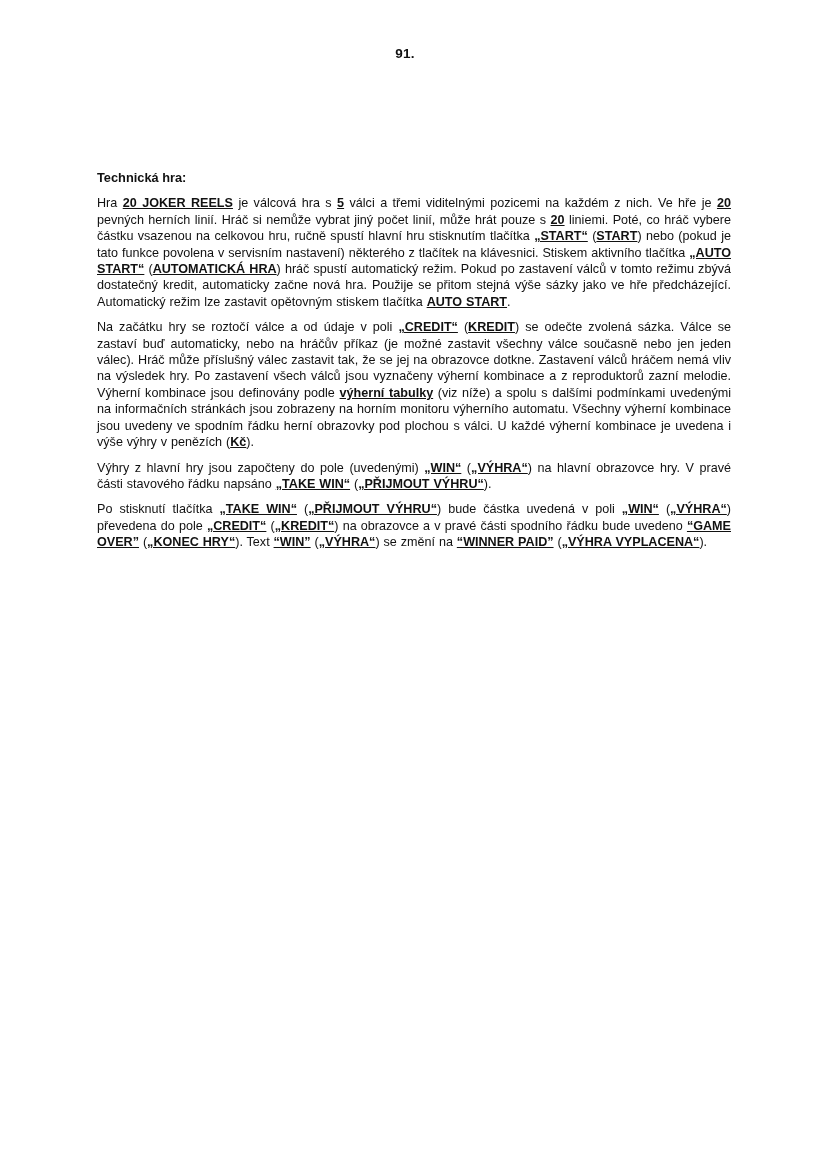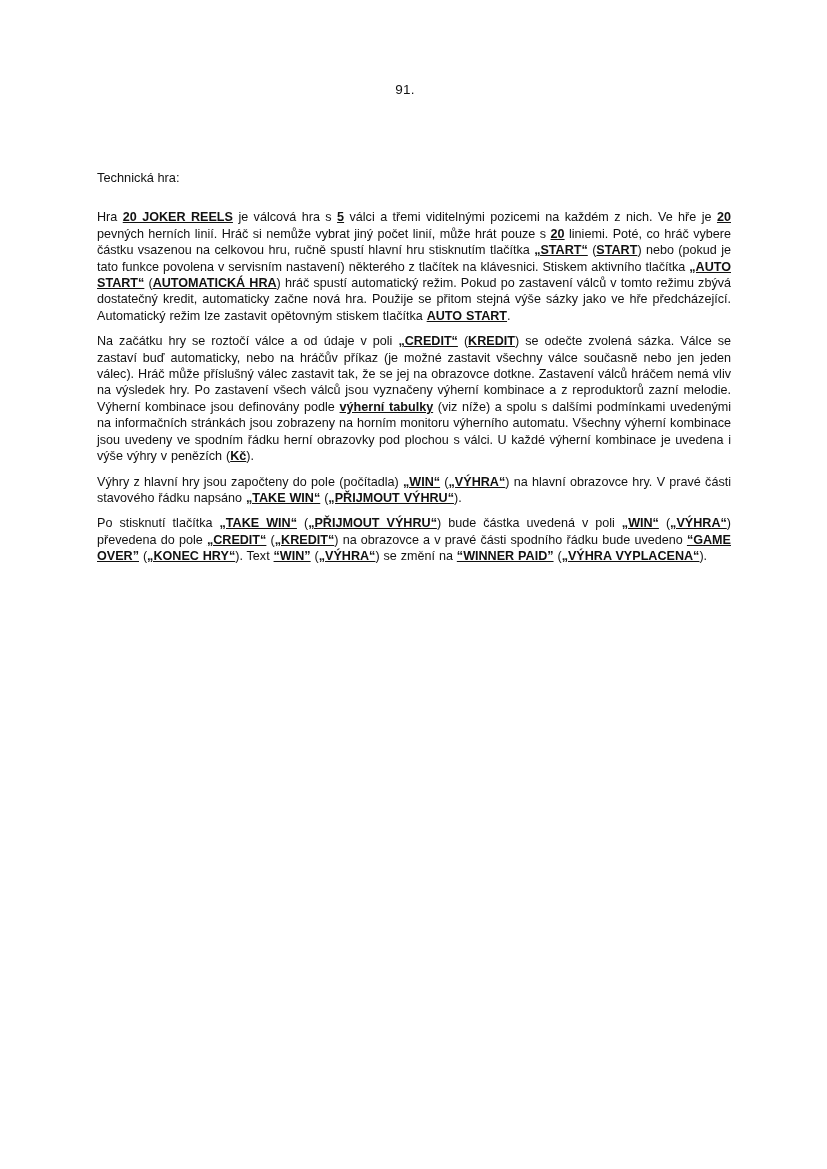--- a/index.html
+++ b/index.html
@@ -14,37 +14,36 @@
     font-family: "Liberation Sans", "DejaVu Sans", sans-serif;
     color: #111111;
     overflow: hidden;
   }
   .page-number {
     position: absolute;
     top: 45px;
     left: 0;
     width: 810px;
     text-align: center;
-    font-weight: normal;
+    font-weight: bold;
     font-size: 13.5px;
     line-height: 17px;
     letter-spacing: 0.2px;
-    margin-top: 36px;
   }
   .content {
     position: absolute;
     left: 97px;
     top: 170px;
     width: 634px;
   }
   .section-heading {
-    font-weight: normal;
+    font-weight: bold;
     font-size: 12.8px;
     line-height: 16.4px;
-    margin: 0 0 23px 0;
+    margin: 0 0 9px 0;
   }
   .para {
     font-size: 12.6px;
     line-height: 16.4px;
     margin: 0 0 9px 0;
     text-align: justify;
     text-justify: inter-word;
     word-spacing: 0.4px;
   }
   .para b {
@@ -57,16 +56,16 @@
 
 <div class="page-number">91.</div>
 
 <div class="content">
   <p class="section-heading">Technická hra:</p>
 
   <p class="para"><span>Hra </span><b>20 JOKER REELS</b><span> je válcová hra s </span><b>5</b><span> válci a třemi viditelnými pozicemi na každém z nich. Ve hře je </span><b>20</b><span> pevných herních linií. Hráč si nemůže vybrat jiný počet linií, může hrát pouze s </span><b>20</b><span> liniemi. Poté, co hráč vybere částku vsazenou na celkovou hru, ručně spustí hlavní hru stisknutím tlačítka </span><b>„START“</b><span> (</span><b>START</b><span>) nebo (pokud je tato funkce povolena v servisním nastavení) některého z tlačítek na klávesnici. Stiskem aktivního tlačítka </span><b>„AUTO START“</b><span> (</span><b>AUTOMATICKÁ HRA</b><span>) hráč spustí automatický režim. Pokud po zastavení válců v tomto režimu zbývá dostatečný kredit, automaticky začne nová hra. Použije se přitom stejná výše sázky jako ve hře předcházející. Automatický režim lze zastavit opětovným stiskem tlačítka </span><b>AUTO START</b><span>.</span></p>
 
   <p class="para"><span>Na začátku hry se roztočí válce a od údaje v poli </span><b>„CREDIT“</b><span> (</span><b>KREDIT</b><span>) se odečte zvolená sázka. Válce se zastaví buď automaticky, nebo na hráčův příkaz (je možné zastavit všechny válce současně nebo jen jeden válec). Hráč může příslušný válec zastavit tak, že se jej na obrazovce dotkne. Zastavení válců hráčem nemá vliv na výsledek hry. Po zastavení všech válců jsou vyznačeny výherní kombinace a z reproduktorů zazní melodie. Výherní kombinace jsou definovány podle </span><b>výherní tabulky</b><span> (viz níže) a spolu s dalšími podmínkami uvedenými na informačních stránkách jsou zobrazeny na horním monitoru výherního automatu. Všechny výherní kombinace jsou uvedeny ve spodním řádku herní obrazovky pod plochou s válci. U každé výherní kombinace je uvedena i výše výhry v penězích (</span><b>Kč</b><span>).</span></p>
 
-  <p class="para"><span>Výhry z hlavní hry jsou započteny do pole (počítadla) </span><b>„WIN“</b><span> (</span><b>„VÝHRA“</b><span>) na hlavní obrazovce hry. V pravé části stavového řádku napsáno </span><b>„TAKE WIN“</b><span> (</span><b>„PŘIJMOUT VÝHRU“</b><span>).</span></p>
+  <p class="para"><span>Výhry z hlavní hry jsou započteny do pole (uvedenými) </span><b>„WIN“</b><span> (</span><b>„VÝHRA“</b><span>) na hlavní obrazovce hry. V pravé části stavového řádku napsáno </span><b>„TAKE WIN“</b><span> (</span><b>„PŘIJMOUT VÝHRU“</b><span>).</span></p>
 
   <p class="para"><span>Po stisknutí tlačítka </span><b>„TAKE WIN“</b><span> (</span><b>„PŘIJMOUT VÝHRU“</b><span>) bude částka uvedená v poli </span><b>„WIN“</b><span> (</span><b>„VÝHRA“</b><span>) převedena do pole </span><b>„CREDIT“</b><span> (</span><b>„KREDIT“</b><span>) na obrazovce a v pravé části spodního řádku bude uvedeno </span><b>“GAME OVER”</b><span> (</span><b>„KONEC HRY“</b><span>). Text </span><b>“WIN”</b><span> (</span><b>„VÝHRA“</b><span>) se změní na </span><b>“WINNER PAID”</b><span> (</span><b>„VÝHRA VYPLACENA“</b><span>).</span></p>
 </div>
 
 </body></html>

